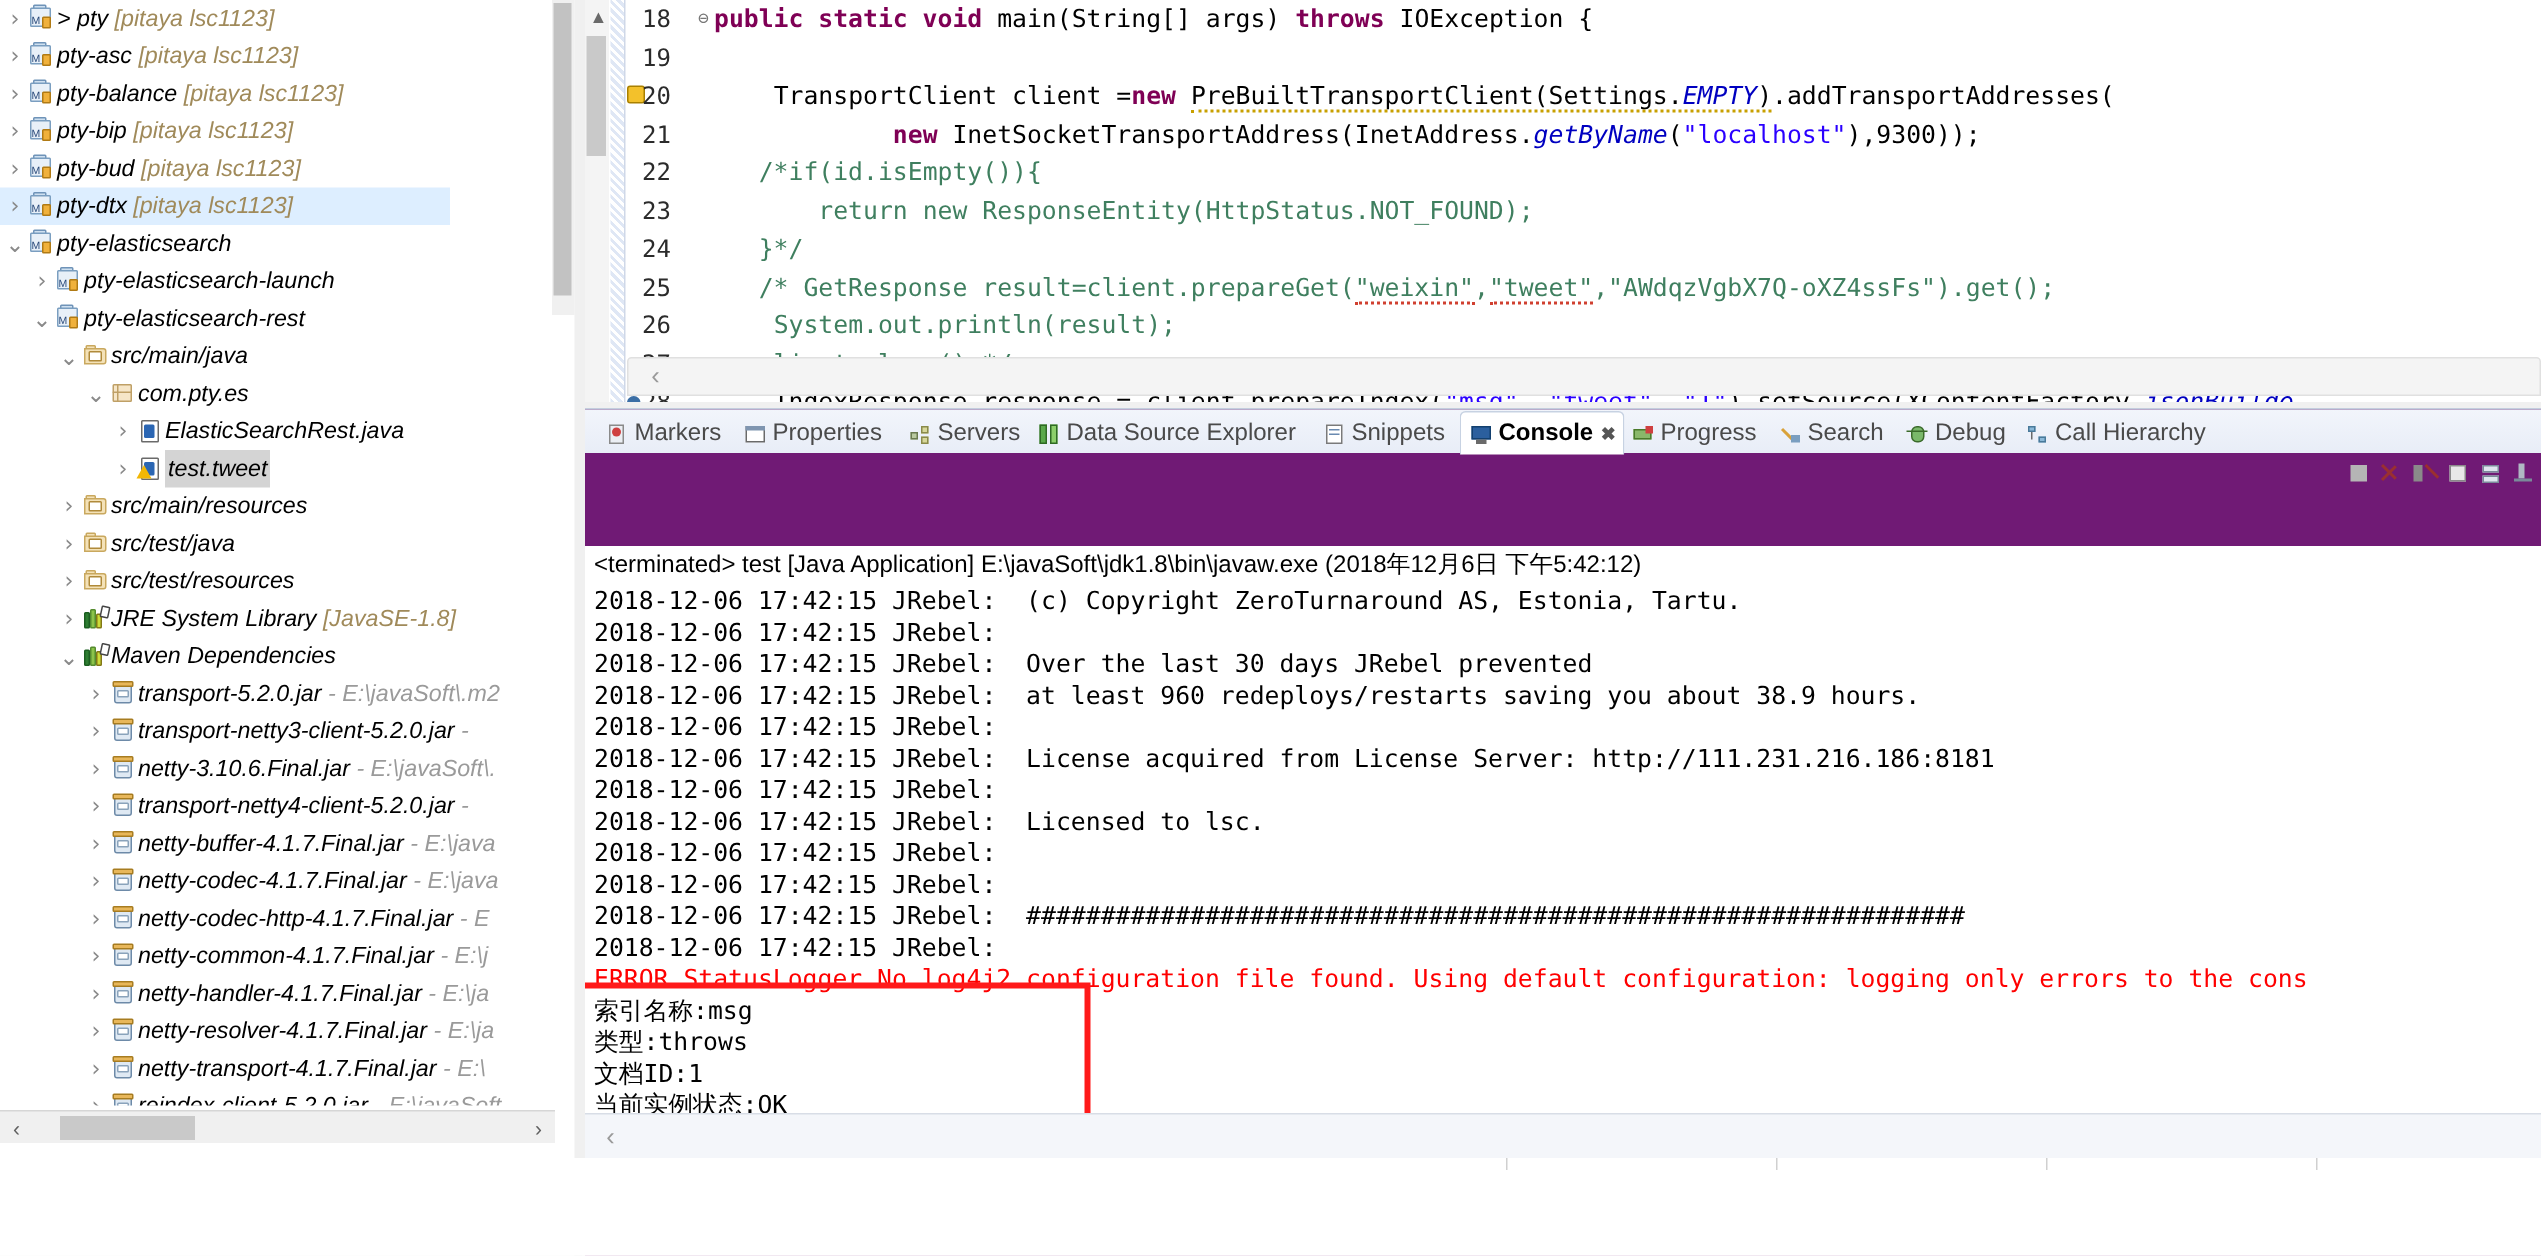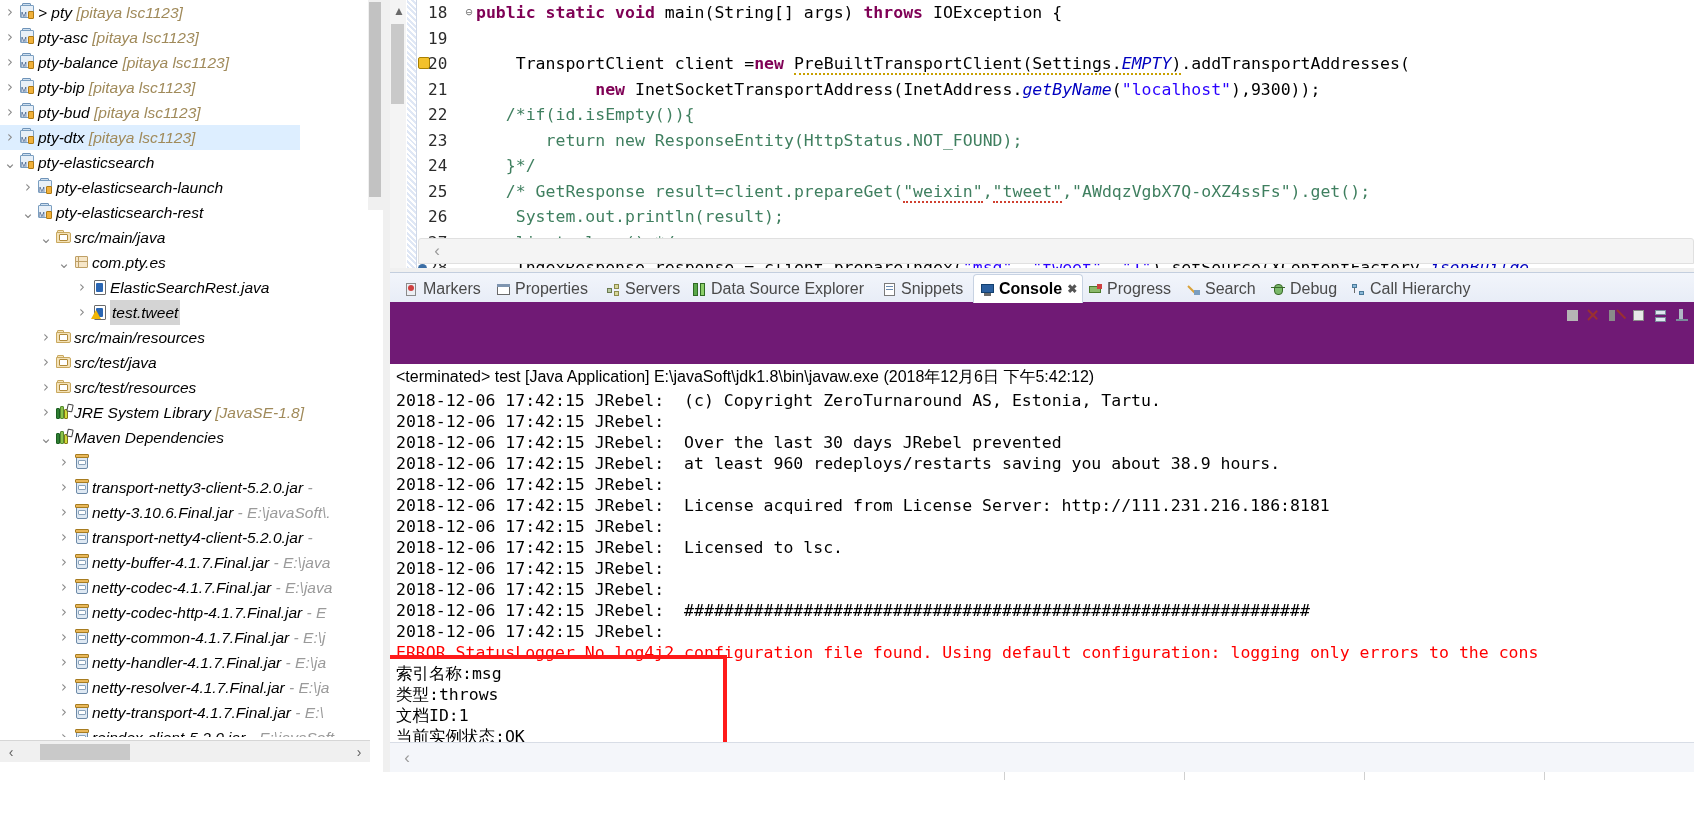--- a/index.html
+++ b/index.html
@@ -386,20 +386,21 @@
           </span>
           <span class="lbl"><span class="namewrap">Maven Dependencies</span></span>
         </div>
         <div class="row" style="padding-left: 56px;">
           <span class="twisty" style="font-size: 15px;">›</span>
           <span class="ico ico-jar">
             <i class="sq sq1"></i>
             <i class="sq sq2"></i>
             <i class="sq sq3"></i>
           </span>
+          <span class="lbl"><span class="namewrap">transport-5.2.0.jar</span><span class="path"> - E:\javaSoft\.m2</span></span>
         </div>
         <div class="row" style="padding-left: 56px;">
           <span class="twisty" style="font-size: 15px;">›</span>
           <span class="ico ico-jar">
             <i class="sq sq1"></i>
             <i class="sq sq2"></i>
             <i class="sq sq3"></i>
           </span>
           <span class="lbl"><span class="namewrap">transport-netty3-client-5.2.0.jar</span><span class="path"> - </span></span>
         </div>

